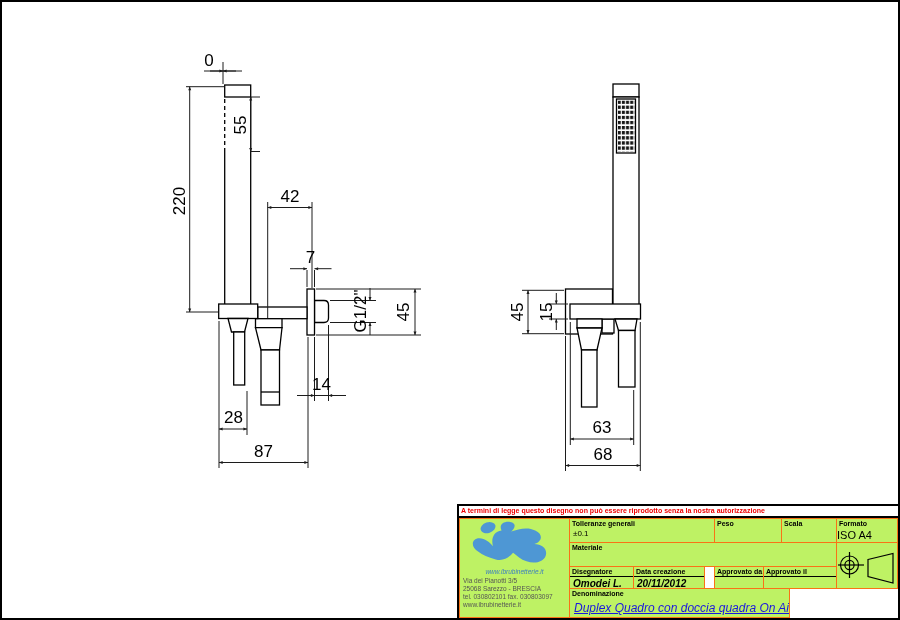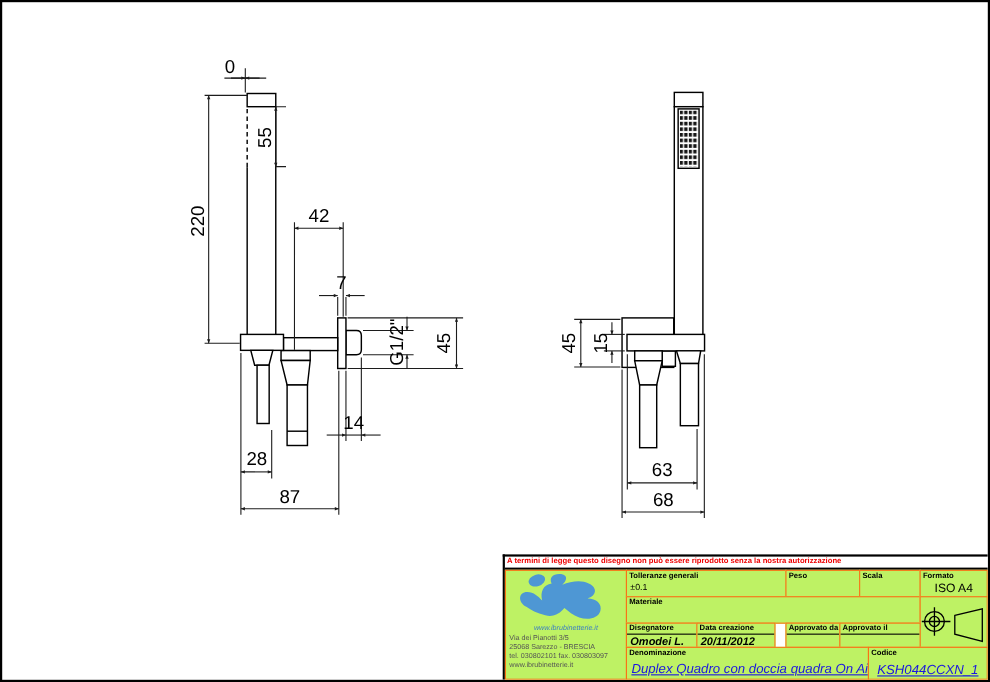--- a/index.html
+++ b/index.html
@@ -16,21 +16,21 @@
 
   
   .tb{position:absolute;right:0;bottom:0;width:439px;height:112px;border-left:2px solid #000;border-top:2px solid #000;background:#fff;}
   .banner{position:absolute;left:0;top:0;width:100%;height:12px;border-bottom:2px solid #000;box-sizing:border-box;
           font:bold 7px "Liberation Sans",sans-serif;color:#ee0000;line-height:10px;padding-left:2px;white-space:nowrap;}
   .grid{position:absolute;left:0;top:12px;right:0;bottom:0;}
   .cell{position:absolute;border:1px solid #f97316;box-sizing:border-box;overflow:hidden;background:#bef264;}
   .lbl{font:bold 7px "Liberation Sans",sans-serif;color:#000;padding:1px 2px;white-space:nowrap;}
   .hdr{border-bottom:1px solid #000;height:10px;box-sizing:border-box;}
   .val-sm{font:8px "Liberation Sans",sans-serif;padding:1px 3px;}
-  .val-md{font:11px "Liberation Sans",sans-serif;text-align:center;margin-top:1px;}
+  .val-md{font:11px "Liberation Sans",sans-serif;text-align:left;margin-top:1px;}
   .val-bi{font:italic bold 10px "Liberation Sans",sans-serif;padding:1px 3px;white-space:nowrap;}
   .val-blue{font:italic 12px "Liberation Sans",sans-serif;color:#1a16e0;text-decoration:underline;padding:3px 4px 0 4px;white-space:nowrap;}
   .val-blue.center{text-align:center;padding-top:4px;}
   .logo-cell{display:flex;flex-direction:column;align-items:center;}
   .logo-cap{font:italic 6.5px "Liberation Sans",sans-serif;color:#3d7fc1;margin-top:-1px;}
   .addr{align-self:flex-start;font:6.5px "Liberation Sans",sans-serif;color:#555;line-height:8px;padding:2px 0 0 3px;}
 </style>
 </head>
 <body>
 
@@ -242,20 +242,16 @@
         <div class="lbl hdr">Approvato da</div>
       </div>
       <div class="cell" style="left:304px;top:48px;width:74px;height:23px">
         <div class="lbl hdr">Approvato il</div>
       </div>
 
       <div class="cell" style="left:110px;top:70px;width:221px;height:30px">
         <div class="lbl">Denominazione</div>
         <div class="val-blue">Duplex Quadro con doccia quadra On Air</div>
       </div>
-      <div class="cell" style="left:330px;top:70px;width:109px;height:30px">
-        <div class="lbl">Codice</div>
-        <div class="val-blue center">KSH044CCXN_1</div>
-      </div>
 
     </div>
   </div>
 </div>
 
 </body></html>

